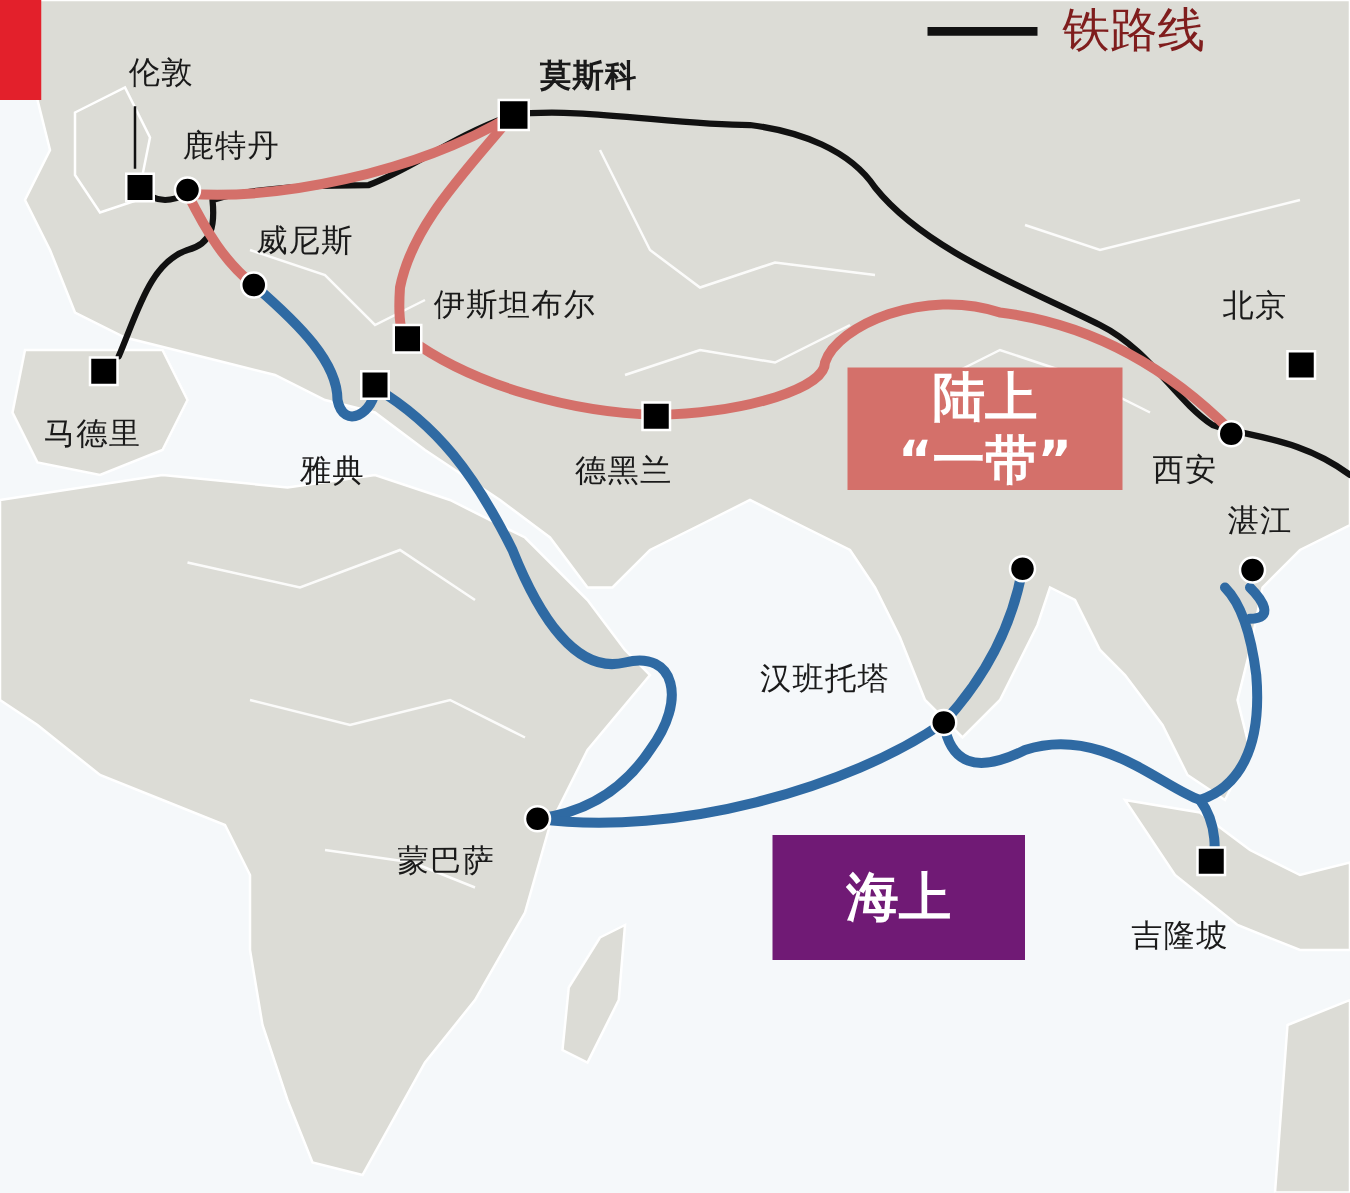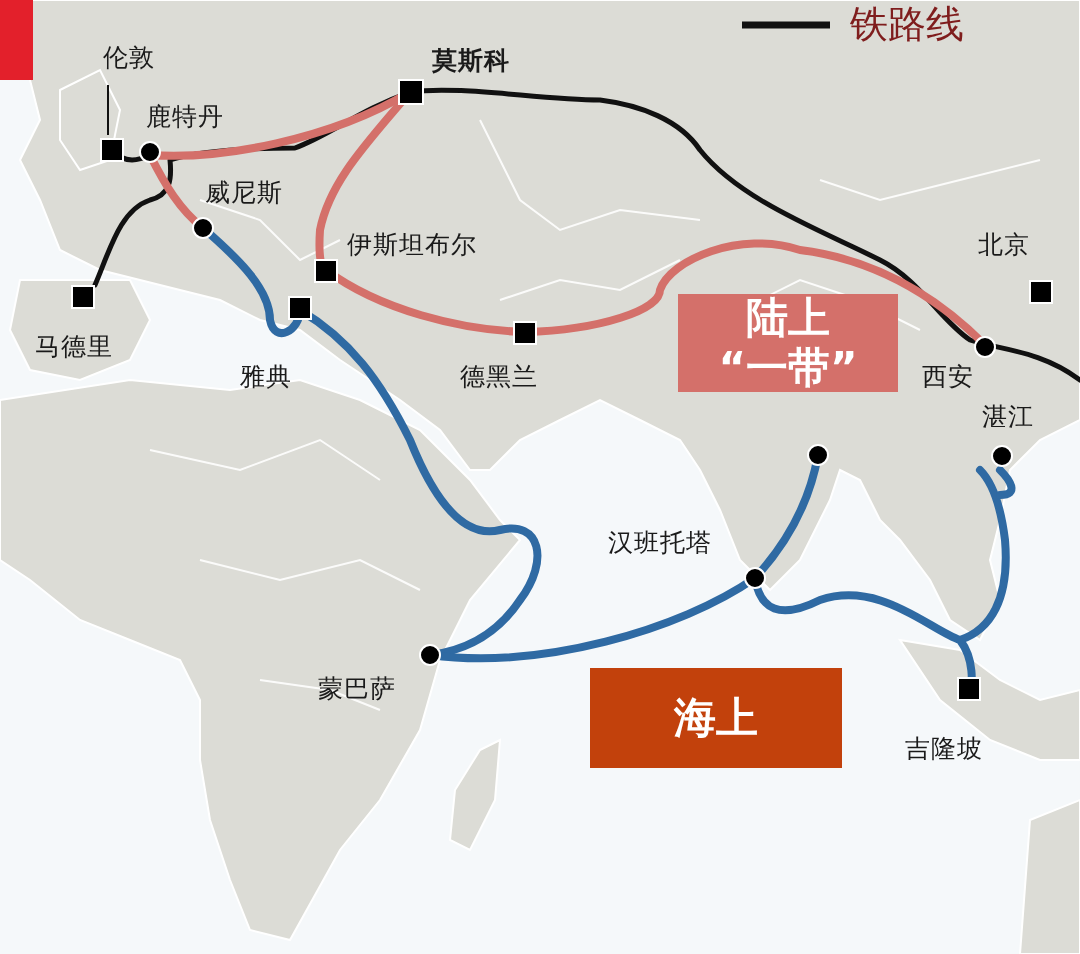--- a/index.html
+++ b/index.html
@@ -106,16 +106,16 @@
   <div class="lbl" style="left:982px;top:404px;text-align:center;">湛江</div>
   <div class="lbl" style="left:608px;top:530px;text-align:right;">汉班托塔</div>
   <div class="lbl" style="left:318px;top:676px;">蒙巴萨</div>
   <div class="lbl" style="left:905px;top:696px;margin-top:40px;">吉隆坡</div>
 
   <div class="box" style="left:678px;top:294px;width:220px;height:98px;background:#d4706a;">
     <span>陆上</span>
     <span>“一带”</span>
   </div>
 
-  <div class="box" style="left:590px;top:668px;width:252px;height:100px;background:#c2410c;">
+  <div class="box" style="left:618px;top:668px;width:202px;height:100px;background:#701a75;">
     <span>海上</span>
   </div>
 </div>
 
 </body></html>

